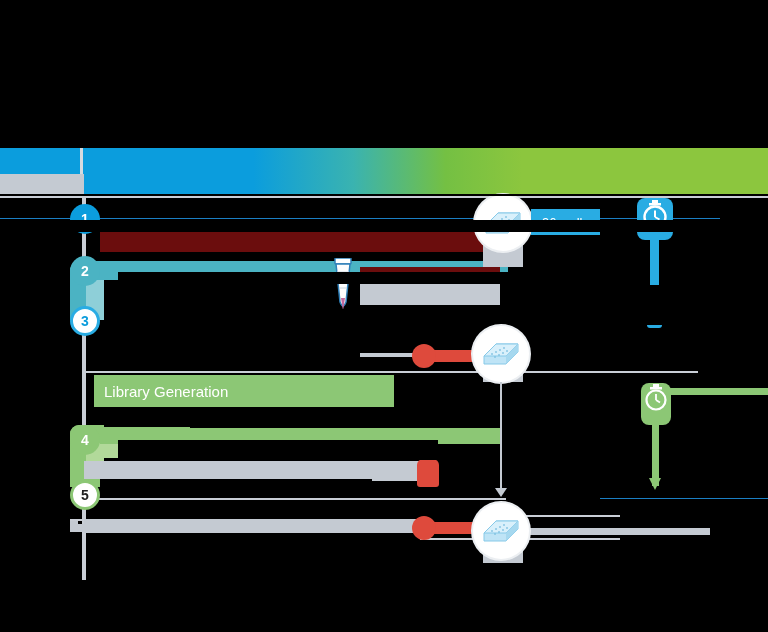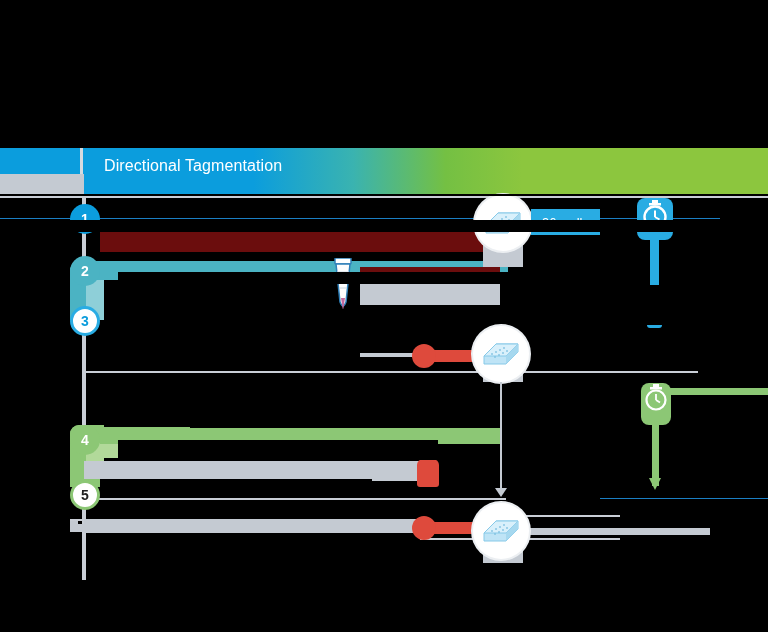--- a/index.html
+++ b/index.html
@@ -105,21 +105,20 @@
   svg{display:block;}
 </style>
 </head>
 <body>
 
 <div class="stage">
 
   <div class="abs banner"></div>
   <div class="abs banner-left"></div>
   <div class="abs banner-tick"></div>
-  <div class="abs banner-title">Directional Tagmentation</div>
 
   <div class="abs gstub1"></div>
   <div class="abs gstub2"></div>
 
   <div class="abs rule" style="left:0;top:196px;width:768px;height:2px;"></div>
   <div class="abs rule-blue" style="left:0;top:218px;width:140px;"></div>
   <div class="abs rule-blue" style="left:100px;top:218px;width:620px;"></div>
   <div class="abs rule" style="left:86px;top:371px;width:612px;"></div>
   <div class="abs rule" style="left:0;top:519px;width:90px;"></div>
   <div class="abs rule" style="left:86px;top:498px;width:420px;"></div>
@@ -143,20 +142,21 @@
     <svg width="26" height="58" viewBox="0 0 26 58">
       <rect x="5" y="0" width="16" height="6" rx="1" fill="#ffffff" stroke="#2e7fb8" stroke-width="1.5"></rect>
       <path d="M6 6 H20 L16 44 Q13 52 10 44 Z" fill="#fdfdfd" stroke="#2e7fb8" stroke-width="1.5"></path>
       <path d="M11 40 L15 40 L13.5 50 Q13 52 12.5 50 Z" fill="#c46ba0"></path>
       <line x1="7" y1="14" x2="19" y2="14" stroke="#c9d4de" stroke-width="1"></line>
       <line x1="8" y1="22" x2="18" y2="22" stroke="#c9d4de" stroke-width="1"></line>
       <line x1="9" y1="30" x2="17" y2="30" stroke="#c9d4de" stroke-width="1"></line>
     </svg>
   </div>
 
+  <div class="chip chip-green">Library Generation</div>
 
   <div class="abs greenbend"></div>
   <div class="abs greenbend2"></div>
   <div class="abs greenfill"></div>
   <div class="abs bar-green1"></div>
   <div class="abs bar-green2"></div>
   <div class="abs bar-gray2"></div>
   <div class="abs cliptext ct3"></div>
 
   <div class="abs bar-gray3"></div>

